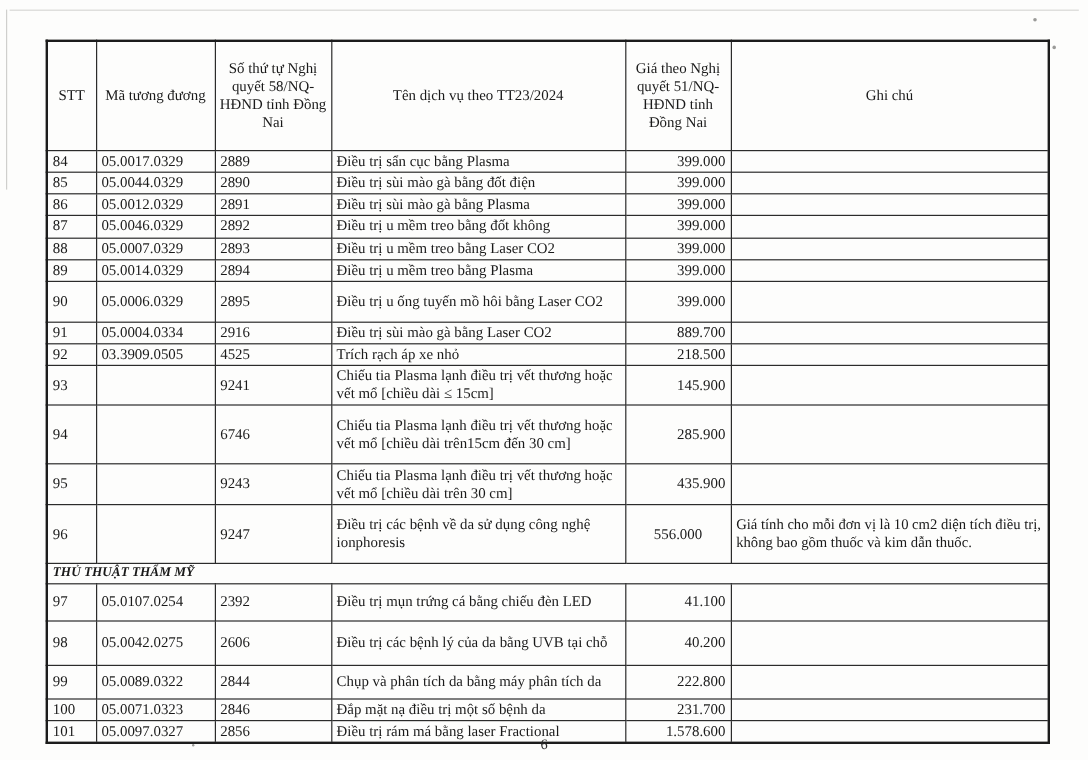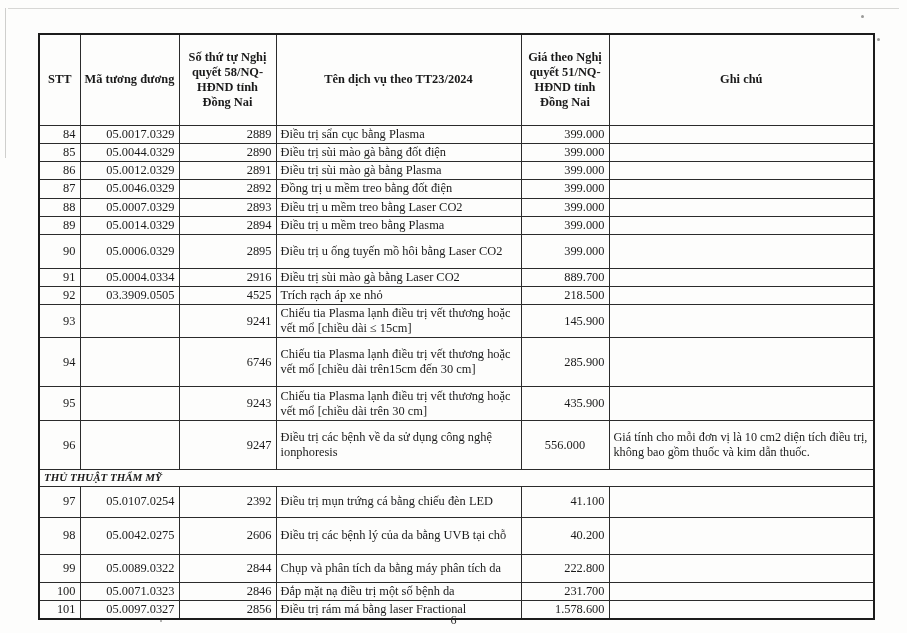--- a/index.html
+++ b/index.html
@@ -22,31 +22,31 @@
     font-size:12.4px;line-height:1.22;
   }
   .price-table td,.price-table th{
     border:1px solid #2b2b2b;
     padding:1px 4px;
     vertical-align:middle;
     overflow:hidden;
   }
   .price-table{border:2px solid #1c1c1c;}
   .price-table thead th{
-    font-weight:bold;text-align:center;height:86px;
+    font-weight:normal;text-align:center;height:86px;
     padding:2px 3px;
   }
   .col-stt{width:41px;}
   .col-code{width:99px;}
   .col-seq{width:97px;}
   .col-service{width:245px;}
   .col-price{width:88px;}
   .col-note{width:265px;}
 
-  .cell-stt,.cell-code,.cell-seq{text-align:right;}
+  .cell-stt,.cell-code,.cell-seq{text-align:left;}
   .cell-service{text-align:left;}
   .cell-price{text-align:right;padding-right:5px;}
   .cell-note{text-align:left;font-size:12.2px;}
 
   .section-cell{
     font-weight:bold;font-style:italic;text-align:left;padding-left:4px;
     font-size:11px;
   }
 
   
@@ -122,21 +122,21 @@
         <td class="cell-code">05.0012.0329</td>
         <td class="cell-seq">2891</td>
         <td class="cell-service">Điều trị sùi mào gà bằng Plasma</td>
         <td class="cell-price">399.000</td>
         <td class="cell-note"></td>
       </tr>
       <tr>
         <td class="cell-stt">87</td>
         <td class="cell-code">05.0046.0329</td>
         <td class="cell-seq">2892</td>
-        <td class="cell-service">Đồng trị u mềm treo bằng đốt điện</td>
+        <td class="cell-service">Điều trị u mềm treo bằng đốt không</td>
         <td class="cell-price">399.000</td>
         <td class="cell-note"></td>
       </tr>
       <tr>
         <td class="cell-stt">88</td>
         <td class="cell-code">05.0007.0329</td>
         <td class="cell-seq">2893</td>
         <td class="cell-service">Điều trị u mềm treo bằng Laser CO2</td>
         <td class="cell-price">399.000</td>
         <td class="cell-note"></td>

